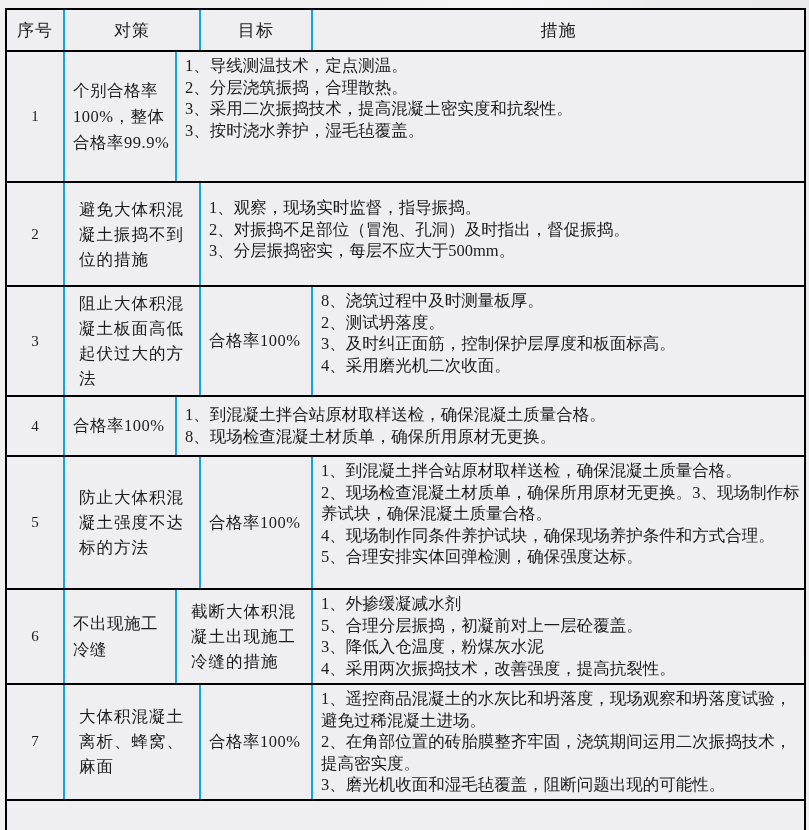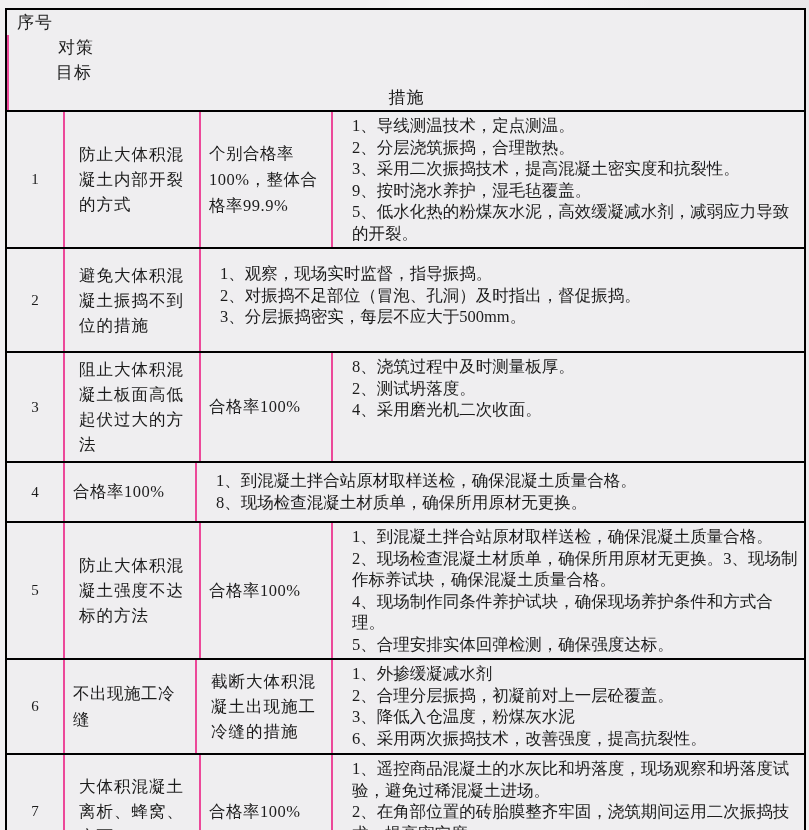--- a/index.html
+++ b/index.html
@@ -19,78 +19,77 @@
       linear-gradient(250deg, rgba(220,218,222,.35) 0%, rgba(220,218,222,0) 30%);
   }
   .tbl{
     position:absolute;left:5px;top:8px;
     width:797px;
     border:2px solid #000;
     background:#efeef0;
   }
   .row{display:flex;align-items:stretch;border-top:2px solid #000;}
   .row:first-child{border-top:none;}
-  .cell{border-left:2px solid #ec4899;box-sizing:border-box;}
+  .cell{border-left:2px solid #0ea5e9;box-sizing:border-box;}
   .cell:first-child{border-left:none;}
   .c1{width:56px;display:flex;align-items:center;justify-content:center;
       font-size:15px;}
   .c2{width:136px;display:flex;align-items:center;
       padding:4px 6px 4px 14px;font-size:16.5px;line-height:25px;letter-spacing:1px;}
-  .c3{width:132px;display:flex;align-items:center;
+  .c3{width:112px;display:flex;align-items:center;
       padding:4px 4px 4px 8px;font-size:16.5px;line-height:26px;letter-spacing:.5px;}
-  .c4{flex:1;padding:3px 4px 3px 19px;font-size:16.5px;line-height:21.5px;}
+  .c4{flex:1;padding:3px 4px 3px 8px;font-size:16.5px;line-height:21.5px;}
   .c4 .m{margin:0;}
   .hdr .cell{display:flex;align-items:center;justify-content:center;
       font-size:17px;padding:2px 0;line-height:21px;text-align:center;letter-spacing:1px;}
-  .hdr{min-height:40px;flex-direction:column;}
+  .hdr{min-height:40px;}
 </style>
 </head>
 <body>
 
 <div class="sheen"></div>
 
 <div class="tbl">
 
   <div class="row hdr">
     <div class="cell c1">序号</div>
     <div class="cell c2">对策</div>
     <div class="cell c3">目标</div>
     <div class="cell c4" style="display:flex;align-items:center;justify-content:center;">措施</div>
   </div>
 
   <div class="row" style="min-height:129px">
     <div class="cell c1">1</div>
-    <div class="cell c2">防止大体积混凝土内部开裂的方式</div>
     <div class="cell c3">个别合格率100%，整体合格率99.9%</div>
     <div class="cell c4">
       <p class="m">1、导线测温技术，定点测温。</p>
       <p class="m">2、分层浇筑振捣，合理散热。</p>
       <p class="m">3、采用二次振捣技术，提高混凝土密实度和抗裂性。</p>
-      <p class="m">9、按时浇水养护，湿毛毡覆盖。</p>
-      <p class="m">5、低水化热的粉煤灰水泥，高效缓凝减水剂，减弱应力导致的开裂。</p>
+      <p class="m">3、按时浇水养护，湿毛毡覆盖。</p>
     </div>
   </div>
 
   <div class="row" style="min-height:102px">
     <div class="cell c1">2</div>
     <div class="cell c2">避免大体积混凝土振捣不到位的措施</div>
     <div class="cell c4" style="padding-top:14px">
       <p class="m">1、观察，现场实时监督，指导振捣。</p>
       <p class="m">2、对振捣不足部位（冒泡、孔洞）及时指出，督促振捣。</p>
       <p class="m">3、分层振捣密实，每层不应大于500mm。</p>
     </div>
   </div>
 
   <div class="row" style="min-height:85px">
     <div class="cell c1">3</div>
     <div class="cell c2">阻止大体积混凝土板面高低起伏过大的方法</div>
     <div class="cell c3">合格率100%</div>
     <div class="cell c4">
       <p class="m">8、浇筑过程中及时测量板厚。</p>
       <p class="m">2、测试坍落度。</p>
+      <p class="m">3、及时纠正面筋，控制保护层厚度和板面标高。</p>
       <p class="m">4、采用磨光机二次收面。</p>
     </div>
   </div>
 
   <div class="row" style="min-height:58px">
     <div class="cell c1">4</div>
     <div class="cell c3">合格率100%</div>
     <div class="cell c4" style="padding-top:7px">
       <p class="m">1、到混凝土拌合站原材取样送检，确保混凝土质量合格。</p>
       <p class="m">8、现场检查混凝土材质单，确保所用原材无更换。</p>
@@ -108,23 +107,23 @@
       <p class="m">5、合理安排实体回弹检测，确保强度达标。</p>
     </div>
   </div>
 
   <div class="row" style="min-height:93px">
     <div class="cell c1">6</div>
     <div class="cell c3">不出现施工冷缝</div>
     <div class="cell c2">截断大体积混凝土出现施工冷缝的措施</div>
     <div class="cell c4">
       <p class="m">1、外掺缓凝减水剂</p>
-      <p class="m">2、合理分层振捣，初凝前对上一层砼覆盖。</p>
+      <p class="m">5、合理分层振捣，初凝前对上一层砼覆盖。</p>
       <p class="m">3、降低入仓温度，粉煤灰水泥</p>
-      <p class="m">6、采用两次振捣技术，改善强度，提高抗裂性。</p>
+      <p class="m">4、采用两次振捣技术，改善强度，提高抗裂性。</p>
     </div>
   </div>
 
   <div class="row" style="min-height:101px">
     <div class="cell c1">7</div>
     <div class="cell c2">大体积混凝土离析、蜂窝、麻面</div>
     <div class="cell c3">合格率100%</div>
     <div class="cell c4">
       <p class="m">1、遥控商品混凝土的水灰比和坍落度，现场观察和坍落度试验，避免过稀混凝土进场。</p>
       <p class="m">2、在角部位置的砖胎膜整齐牢固，浇筑期间运用二次振捣技术，提高密实度。</p>

